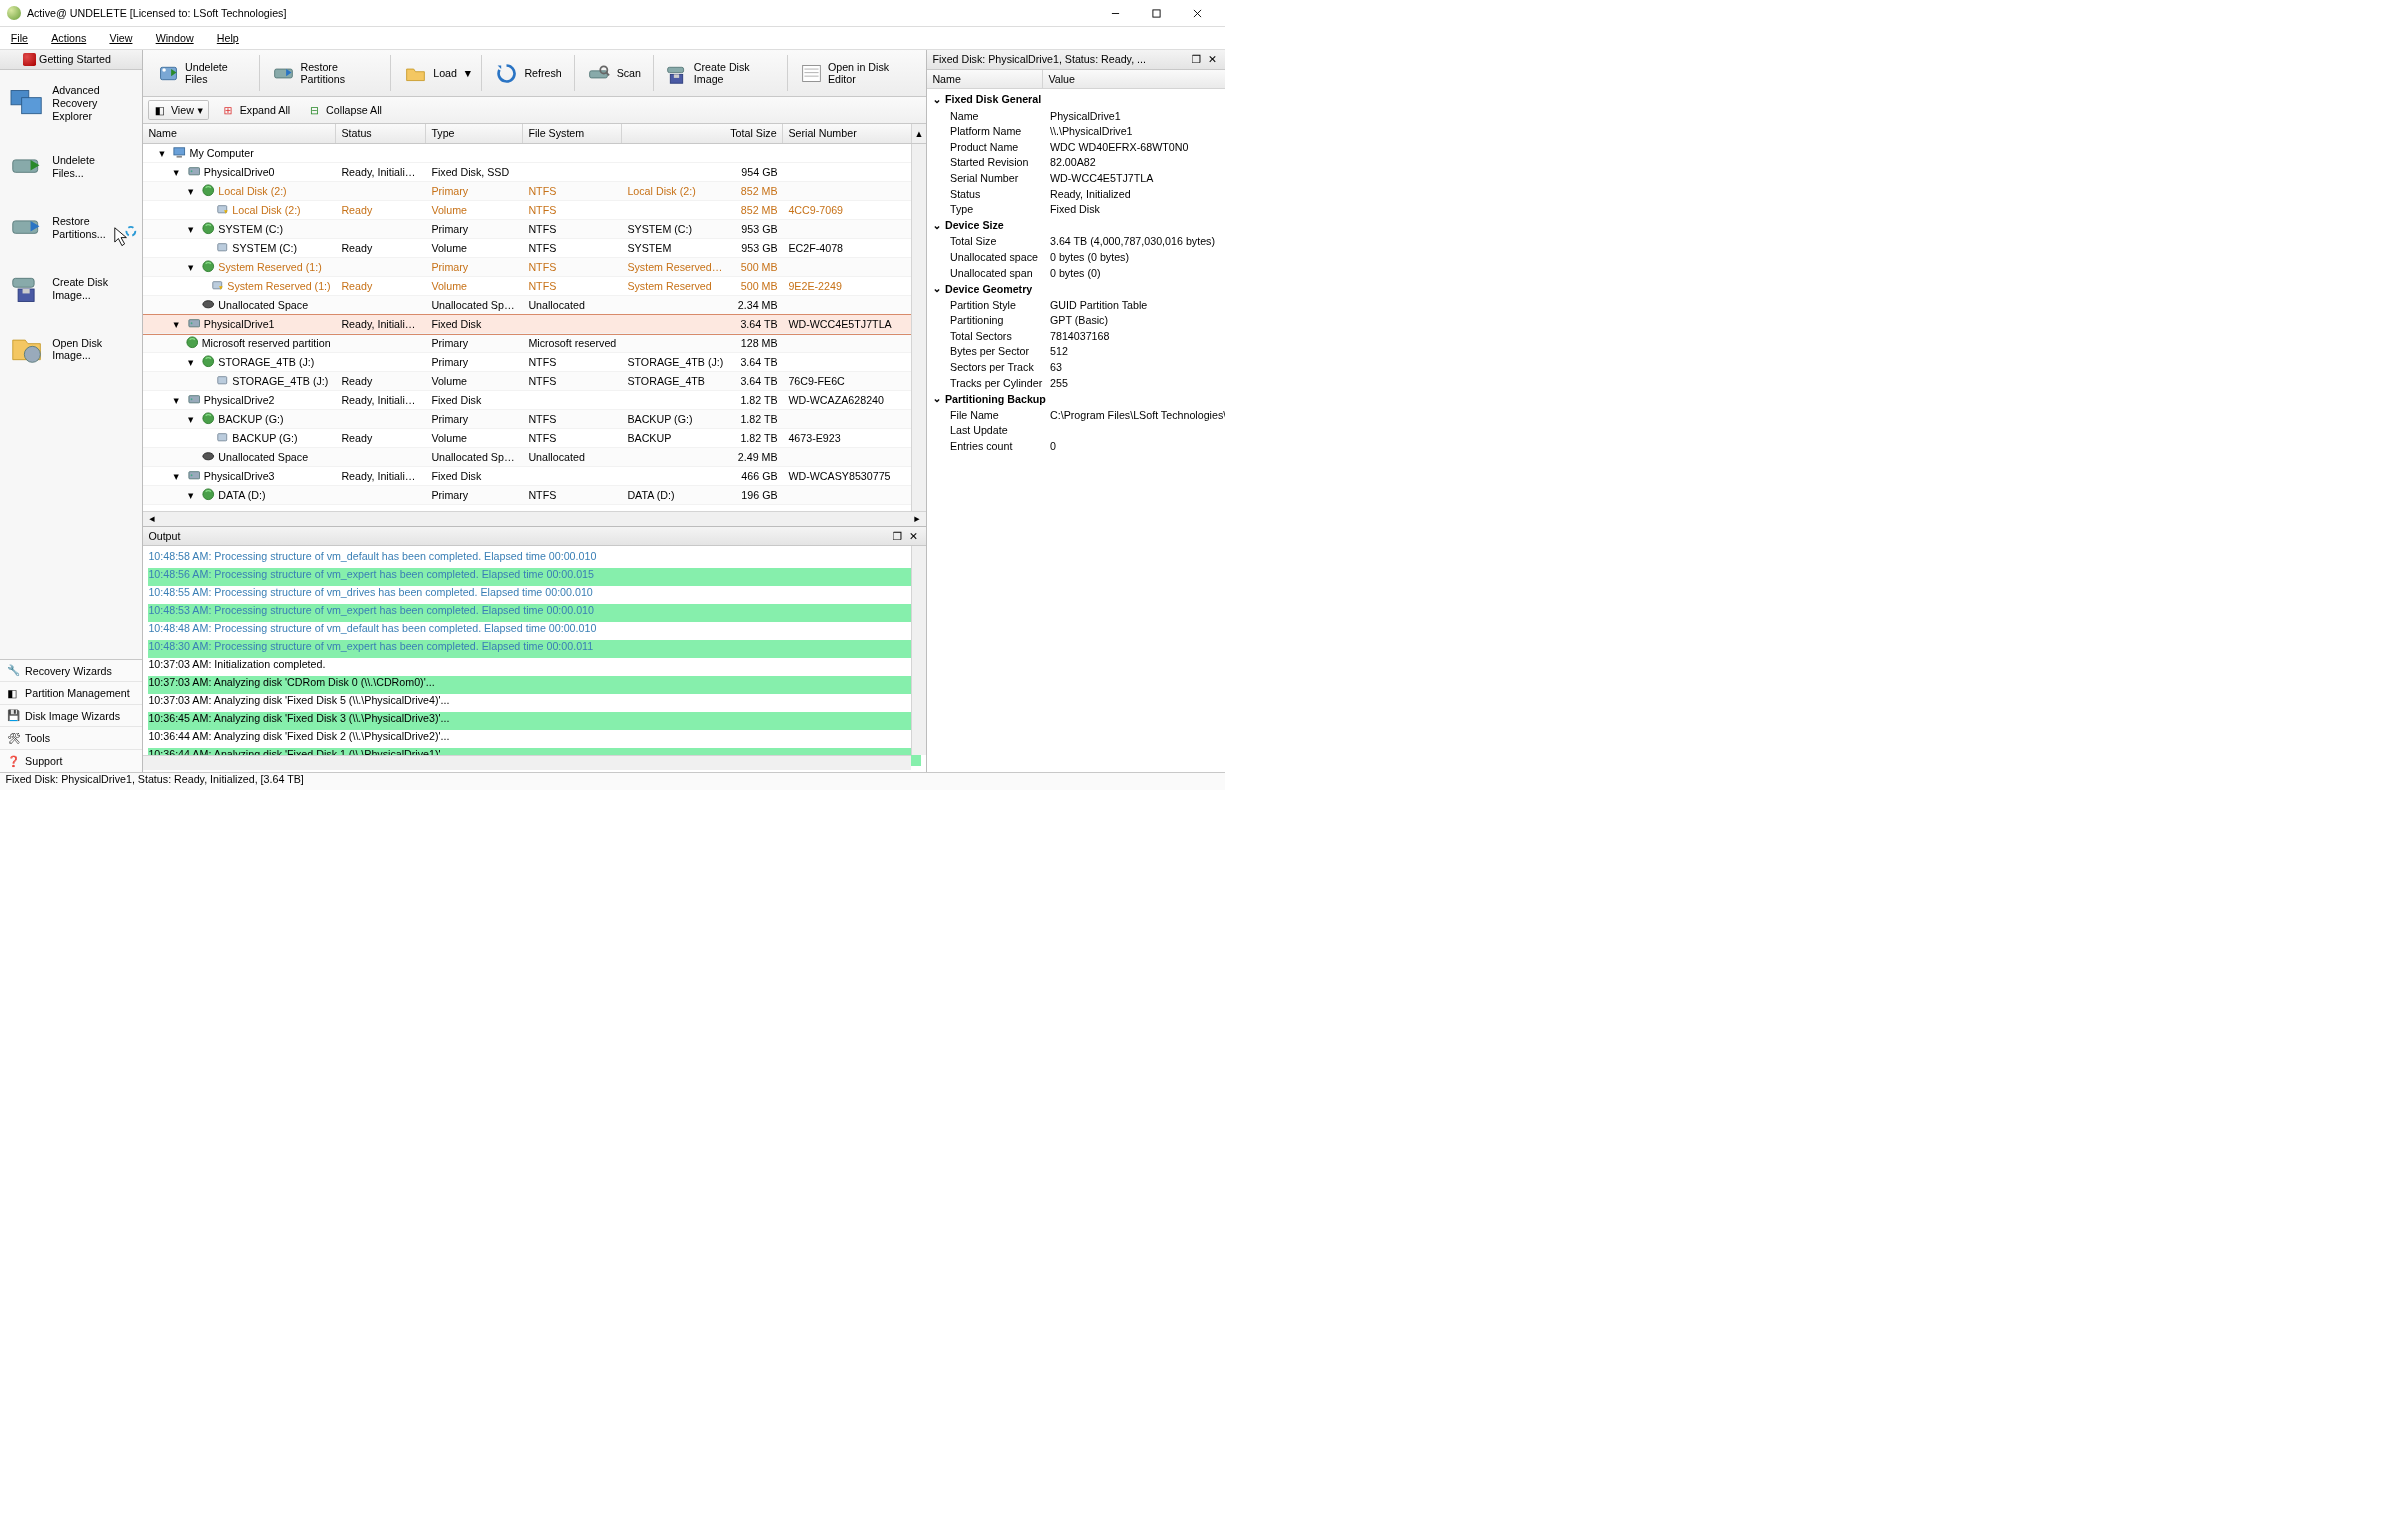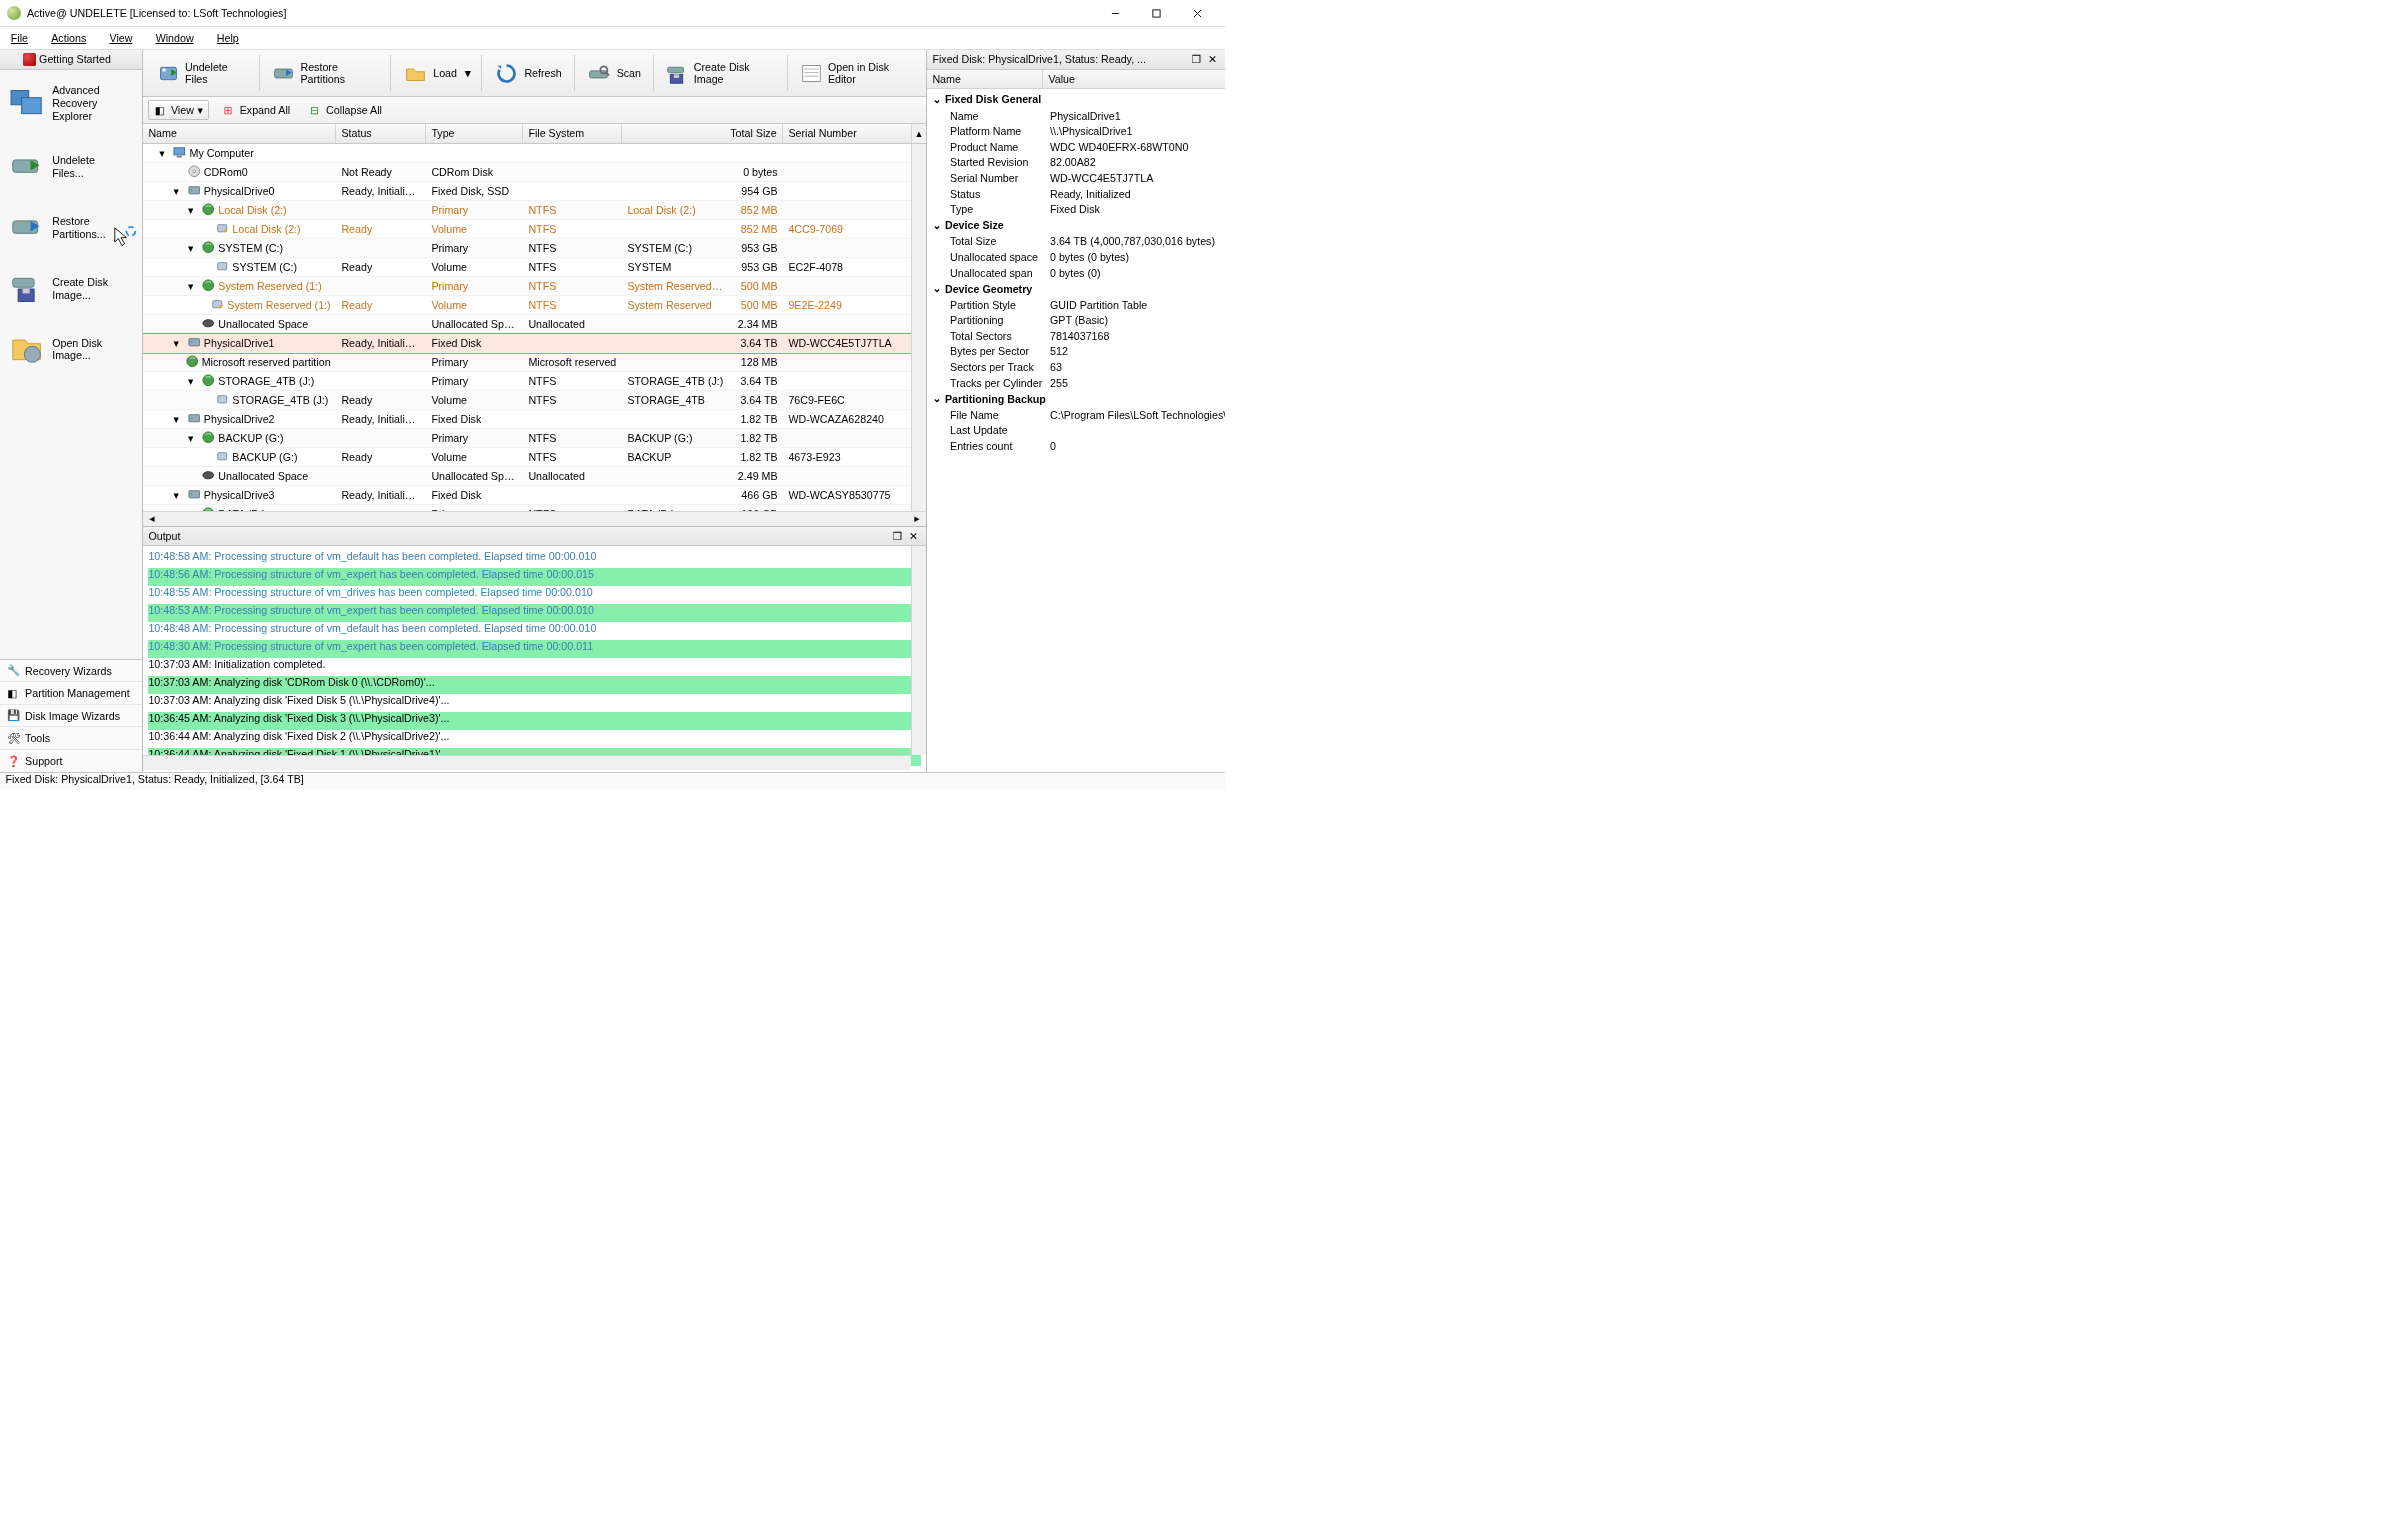--- a/index.html
+++ b/index.html
@@ -346,37 +346,20 @@
                 </svg></span>
               <span class="">My Computer</span>
             </div>
             <div class="cell cs "></div>
             <div class="cell ct "></div>
             <div class="cell cf "></div>
             <div class="cell cv "></div>
             <div class="cell cz "></div>
             <div class="cell csl "></div>
           </div>
-          <div class="tree-row alt">
-            <div class="cell cn">
-              <span style="width:21.5px;display:inline-block"></span>
-              <span class="tw"></span>
-              <span class="ic"><svg width="12.5" height="12.5" viewBox="0 0 14 14">
-                  <circle cx="7" cy="7" r="6" fill="#ddd" stroke="#888"></circle>
-                  <circle cx="7" cy="7" r="1.5" fill="#fff" stroke="#888"></circle>
-                </svg></span>
-              <span class="">CDRom0</span>
-            </div>
-            <div class="cell cs ">Not Ready</div>
-            <div class="cell ct ">CDRom Disk</div>
-            <div class="cell cf "></div>
-            <div class="cell cv "></div>
-            <div class="cell cz ">0 bytes</div>
-            <div class="cell csl "></div>
-          </div>
           <div class="tree-row">
             <div class="cell cn">
               <span style="width:21.5px;display:inline-block"></span>
               <span class="tw">▾</span>
               <span class="ic"><svg width="12.5" height="12.5" viewBox="0 0 14 14">
                   <rect x="1" y="3" width="12" height="8" rx="1" fill="#9ab" stroke="#577"></rect>
                   <circle cx="4" cy="7" r="1" fill="#4a8"></circle>
                 </svg></span>
               <span class="">PhysicalDrive0</span>
             </div>

